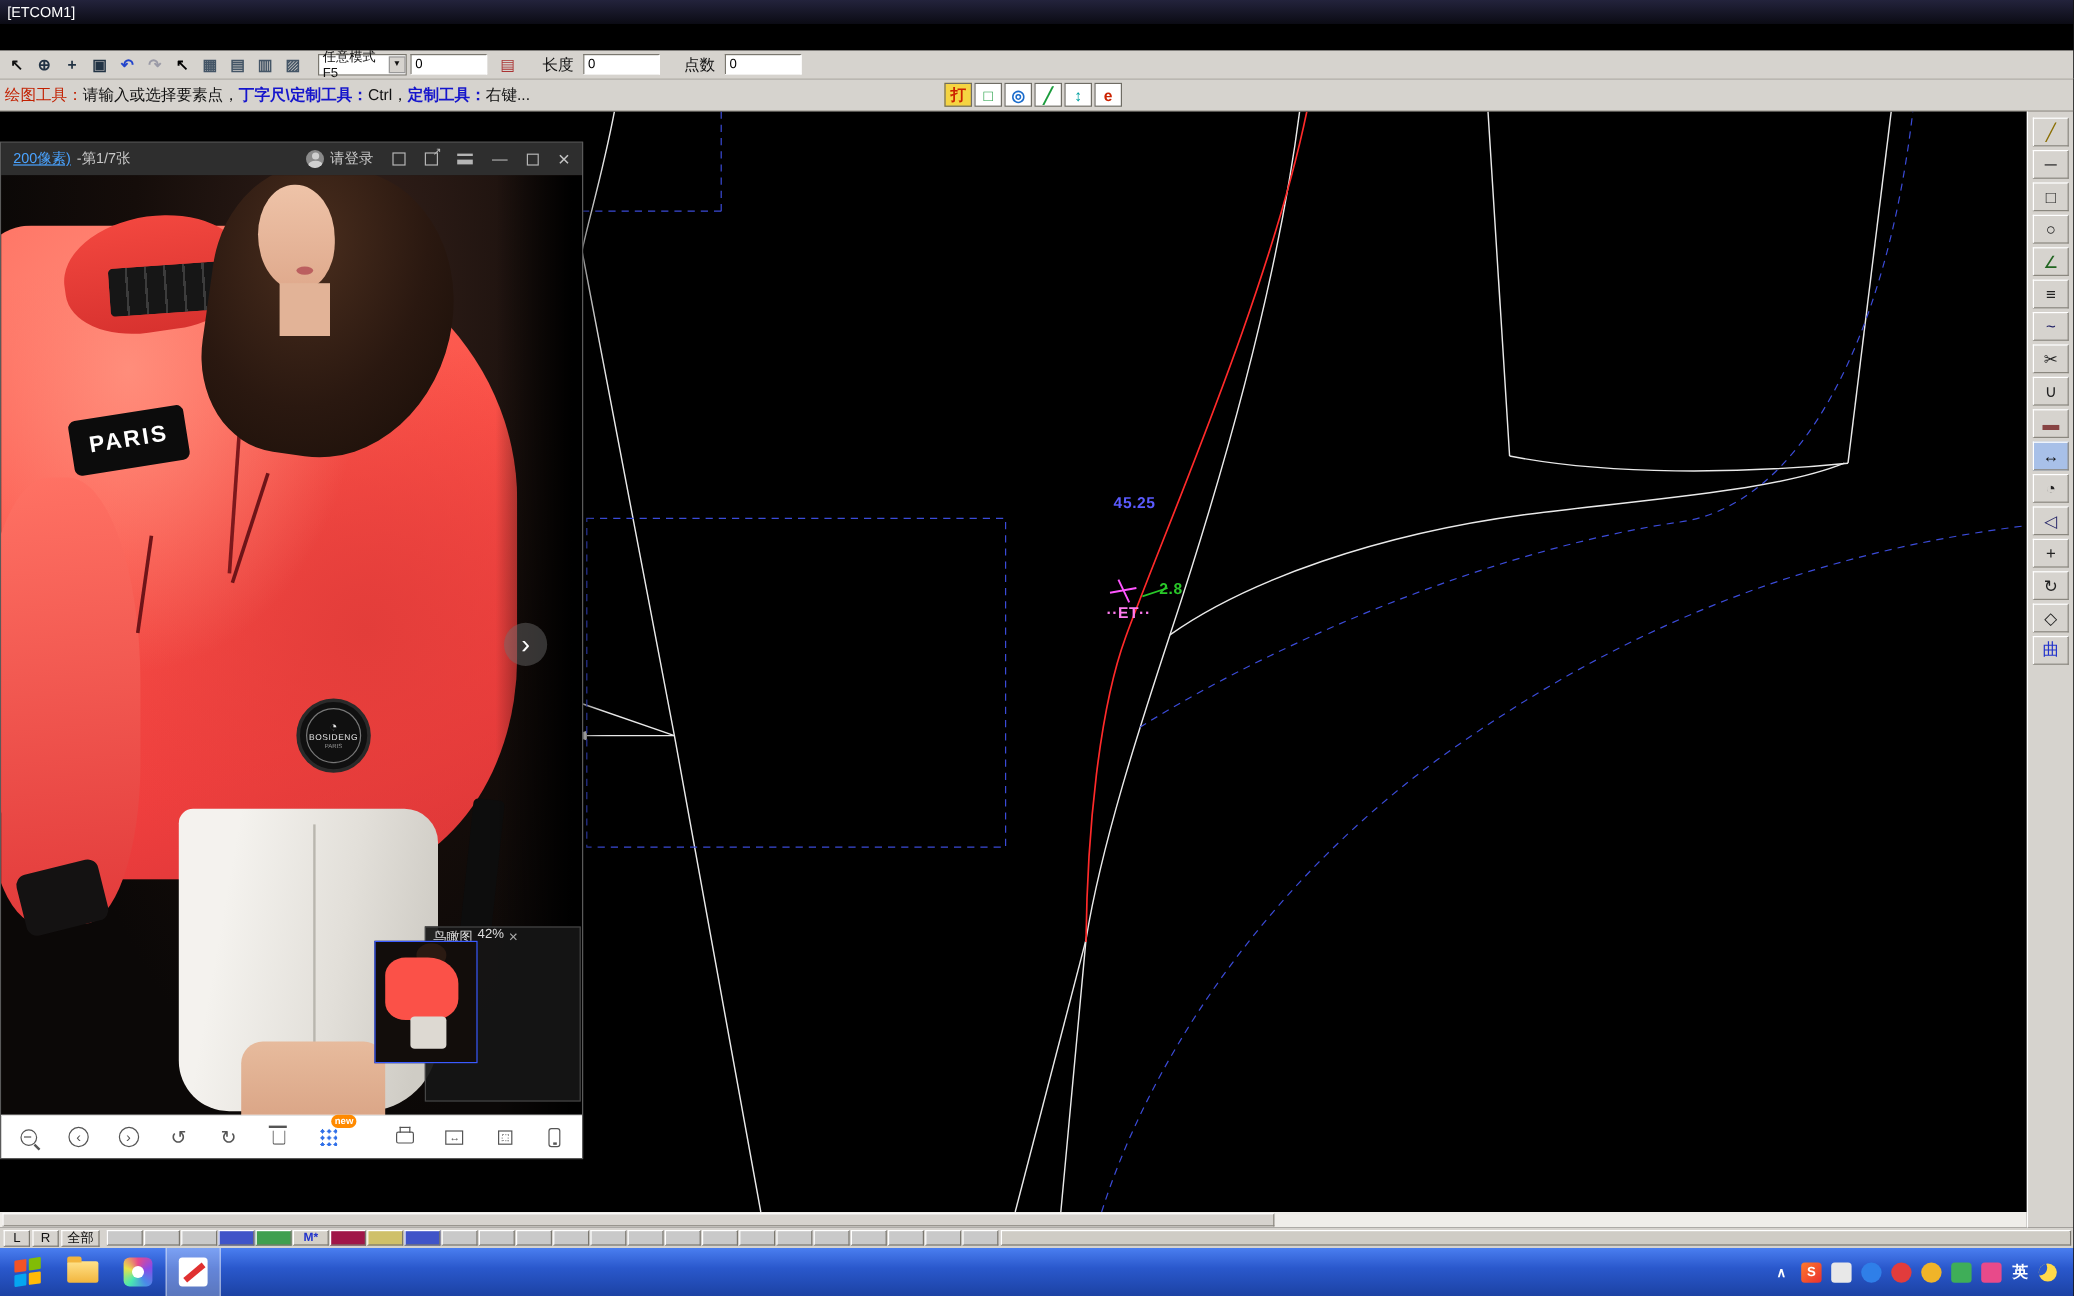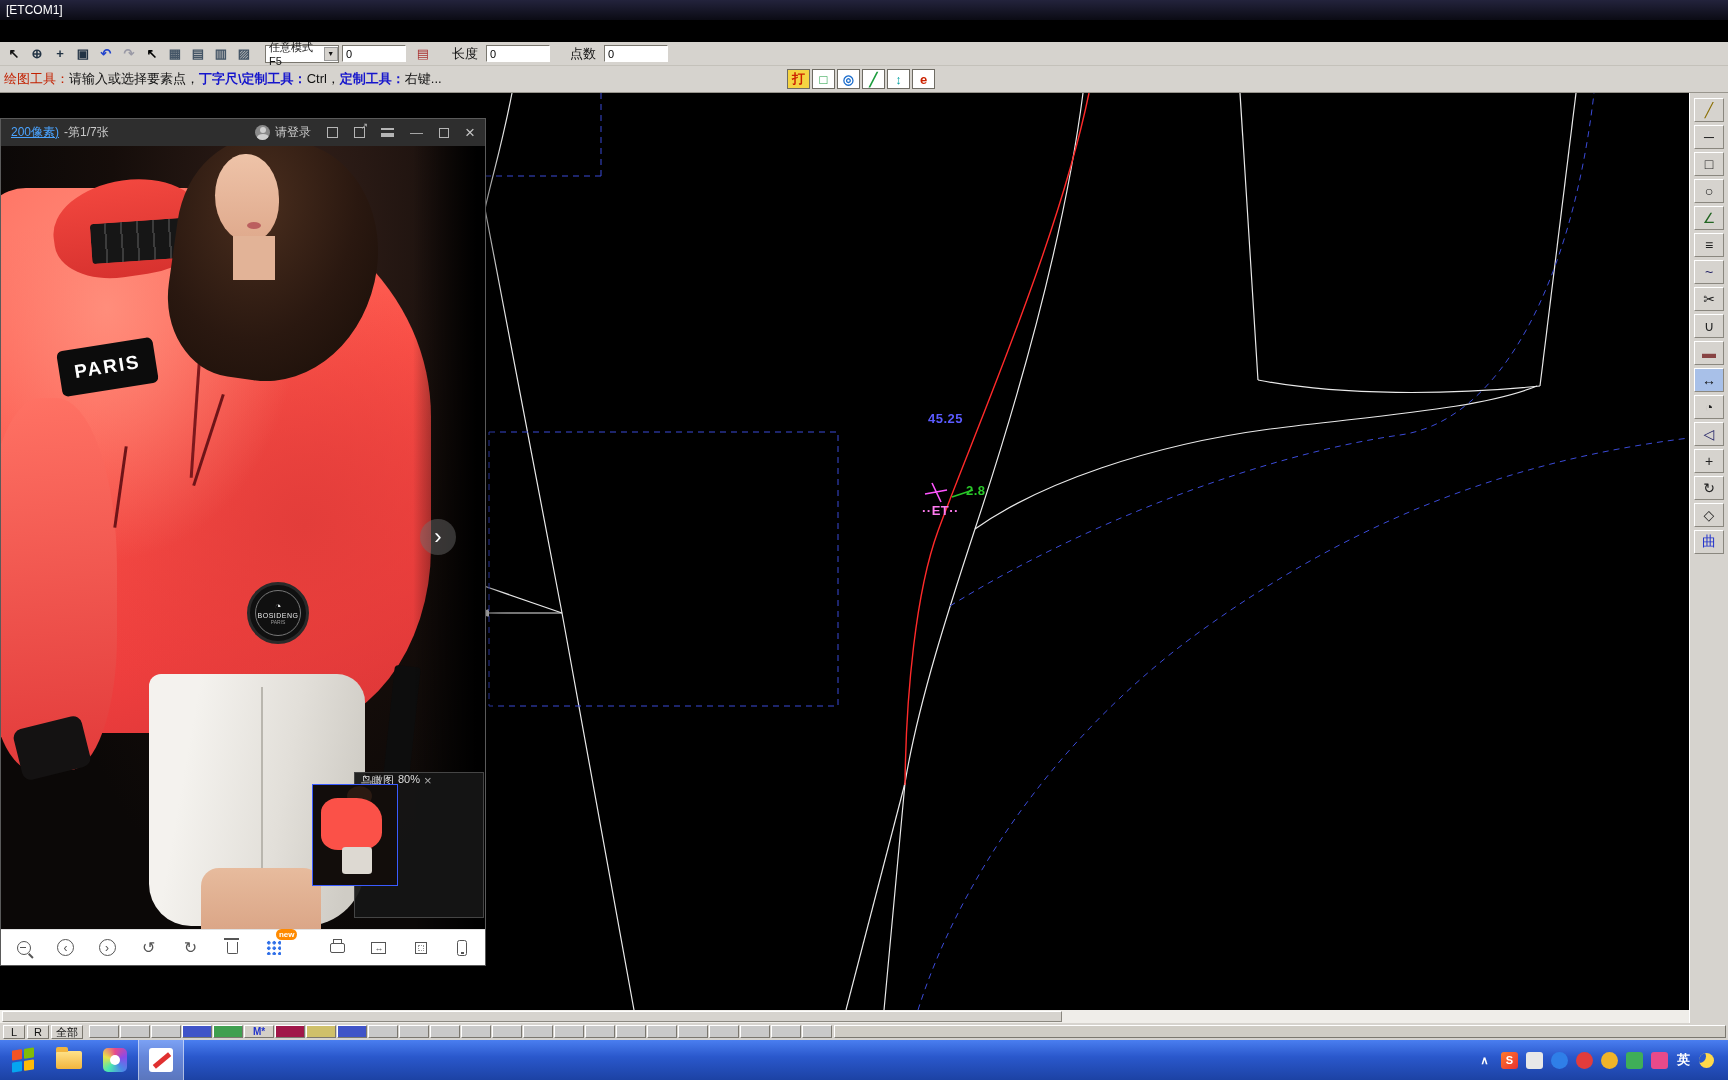--- a/index.html
+++ b/index.html
@@ -307,21 +307,21 @@
         <div class="hair"></div>
         <div class="face"></div>
         <div class="lips"></div>
         <div class="neck"></div>
         <div class="shadowR"></div>
         <div class="next-btn">›</div>
 
         <div class="birdseye">
           <div class="be-head">
             <span>鸟瞰图</span>
-            <span>80%</span>
+            <span>42%</span>
             <span class="be-close">×</span>
           </div>
           <div class="be-body">
             <div class="be-thumb">
               <div class="bt-hair"></div>
               <div class="bt-jacket"></div>
               <div class="bt-skirt"></div>
             </div>
           </div>
         </div>

